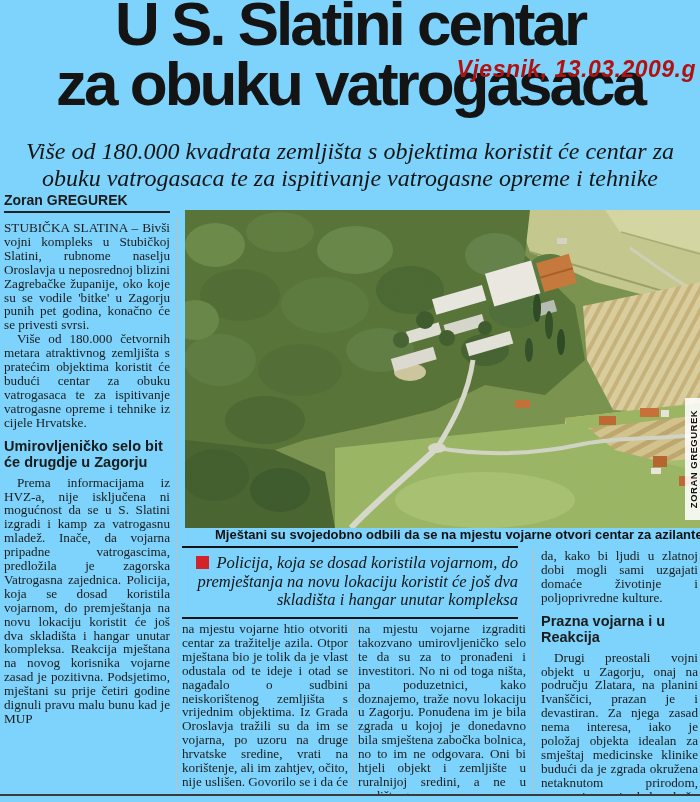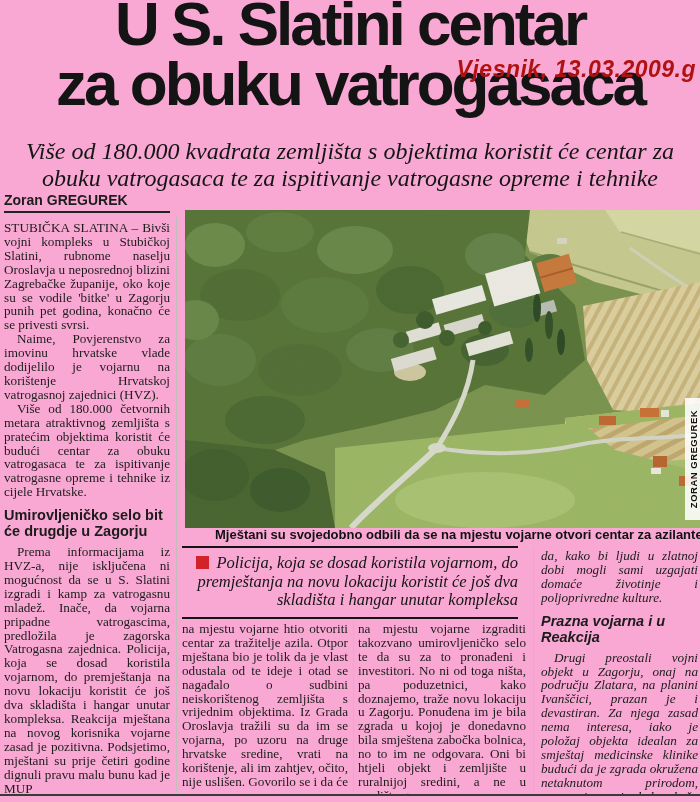--- a/index.html
+++ b/index.html
@@ -1,16 +1,16 @@
 <!DOCTYPE html>
 <html><head>
 <meta charset="utf-8">
 <style>
   html,body{margin:0;padding:0;}
-  .page{position:relative;width:700px;height:802px;background:#f9a8d4;overflow:hidden;
+  .page{position:relative;width:700px;height:802px;background:#7dd3fc;overflow:hidden;
         font-family:"Liberation Serif",serif;color:#1c1c1c;}
   
   .headline{position:absolute;top:-6px;left:0;width:700px;text-align:center;
             font-family:"Liberation Sans",sans-serif;font-weight:bold;color:#141414;
             font-size:62px;line-height:60px;letter-spacing:-3px;}
   .date-overlay{position:absolute;top:56px;right:4px;
             font-family:"Liberation Sans",sans-serif;font-style:italic;font-weight:bold;
             font-size:23px;letter-spacing:0.5px;margin-left:24px;}
   
   .subheadline{position:absolute;top:138px;left:10px;width:680px;text-align:center;
@@ -19,21 +19,21 @@
   
   .byline{position:absolute;top:192px;left:4px;width:166px;
             font-family:"Liberation Sans",sans-serif;font-weight:bold;font-size:14px;
             border-bottom:2px solid #222;padding-bottom:3px;}
   .bodytext{font-size:13.2px;line-height:13.9px;text-align:justify;}
   .bodytext p{margin:0;}
   .bodytext p.indent{text-indent:13px;}
   .col1{position:absolute;top:221px;left:4px;width:166px;height:574px;overflow:hidden;}
   .col2{position:absolute;top:622px;left:182px;width:166px;height:172px;overflow:hidden;}
   .col3{position:absolute;top:622px;left:358px;width:168px;height:172px;overflow:hidden;}
-  .col4{position:absolute;top:549px;left:541px;width:157px;height:246px;overflow:hidden;font-style:italic;}
+  .col4{position:absolute;top:549px;left:541px;width:157px;height:246px;overflow:hidden;}
   .subhead-sans{font-family:"Liberation Sans",sans-serif;font-weight:bold;font-size:14.5px;
             line-height:16px;text-align:left;margin:8px 0 6px 0;}
   
   .photo{position:absolute;top:210px;left:185px;width:515px;height:318px;overflow:hidden;background:#76914e;}
   .photo-credit{position:absolute;right:0px;bottom:8px;width:15px;height:122px;
             background:rgba(255,255,255,0.88);}
   .photo-credit span{position:absolute;left:50%;top:50%;
             transform:translate(-50%,-50%) rotate(-90deg);white-space:nowrap;
             font-family:"Liberation Sans",sans-serif;font-weight:bold;font-size:9.5px;
             letter-spacing:0.5px;color:#111;}
@@ -65,21 +65,20 @@
     <div>za obuku vatrogasaca</div>
   </div>
   <div class="date-overlay" style="color:#b01212">Vjesnik, 13.03.2009.g</div>
 
   <div class="subheadline">Više od 180.000 kvadrata zemljišta s objektima koristit će centar za obuku vatrogasaca te za ispitivanje vatrogasne opreme i tehnike</div>
 
   <div class="byline">Zoran GREGUREK</div>
 
   <div class="col1 bodytext">
     <p>STUBIČKA SLATINA – Bivši vojni kompleks u Stubičkoj Slatini, rubnome naselju Oroslavja u neposrednoj blizini Zagrebačke županije, oko koje su se vodile 'bitke' u Zagorju punih pet godina, konačno će se privesti svrsi.</p>
-    <p class="indent">Naime, Povjerenstvo za imovinu hrvatske vlade dodijelilo je vojarnu na korištenje Hrvatskoj vatrogasnoj zajednici (HVZ).</p>
     <p class="indent">Više od 180.000 četvornih metara atraktivnog zemljišta s pratećim objektima koristit će budući centar za obuku vatrogasaca te za ispitivanje vatrogasne opreme i tehnike iz cijele Hrvatske.</p>
     <div class="subhead-sans">Umirovljeničko selo bit će drugdje u Zagorju</div>
     <p class="indent">Prema informacijama iz HVZ-a, nije isključena ni mogućnost da se u S. Slatini izgradi i kamp za vatrogasnu mladež. Inače, da vojarna pripadne vatrogascima, predložila je zagorska Vatrogasna zajednica. Policija, koja se dosad koristila vojarnom, do premještanja na novu lokaciju koristit će još dva skladišta i hangar unutar kompleksa. Reakcija mještana na novog korisnika vojarne zasad je pozitivna. Podsjetimo, mještani su prije četiri godine dignuli pravu malu bunu kad je MUP</p>
   </div>
 
   <div class="photo">
     <svg width="515" height="318" viewBox="0 0 515 318" preserveAspectRatio="none">
       <defs>
         <pattern id="stripesA" width="10" height="10" patternTransform="rotate(28)" patternUnits="userSpaceOnUse">
           <rect width="10" height="10" fill="#dccf9f"></rect>

